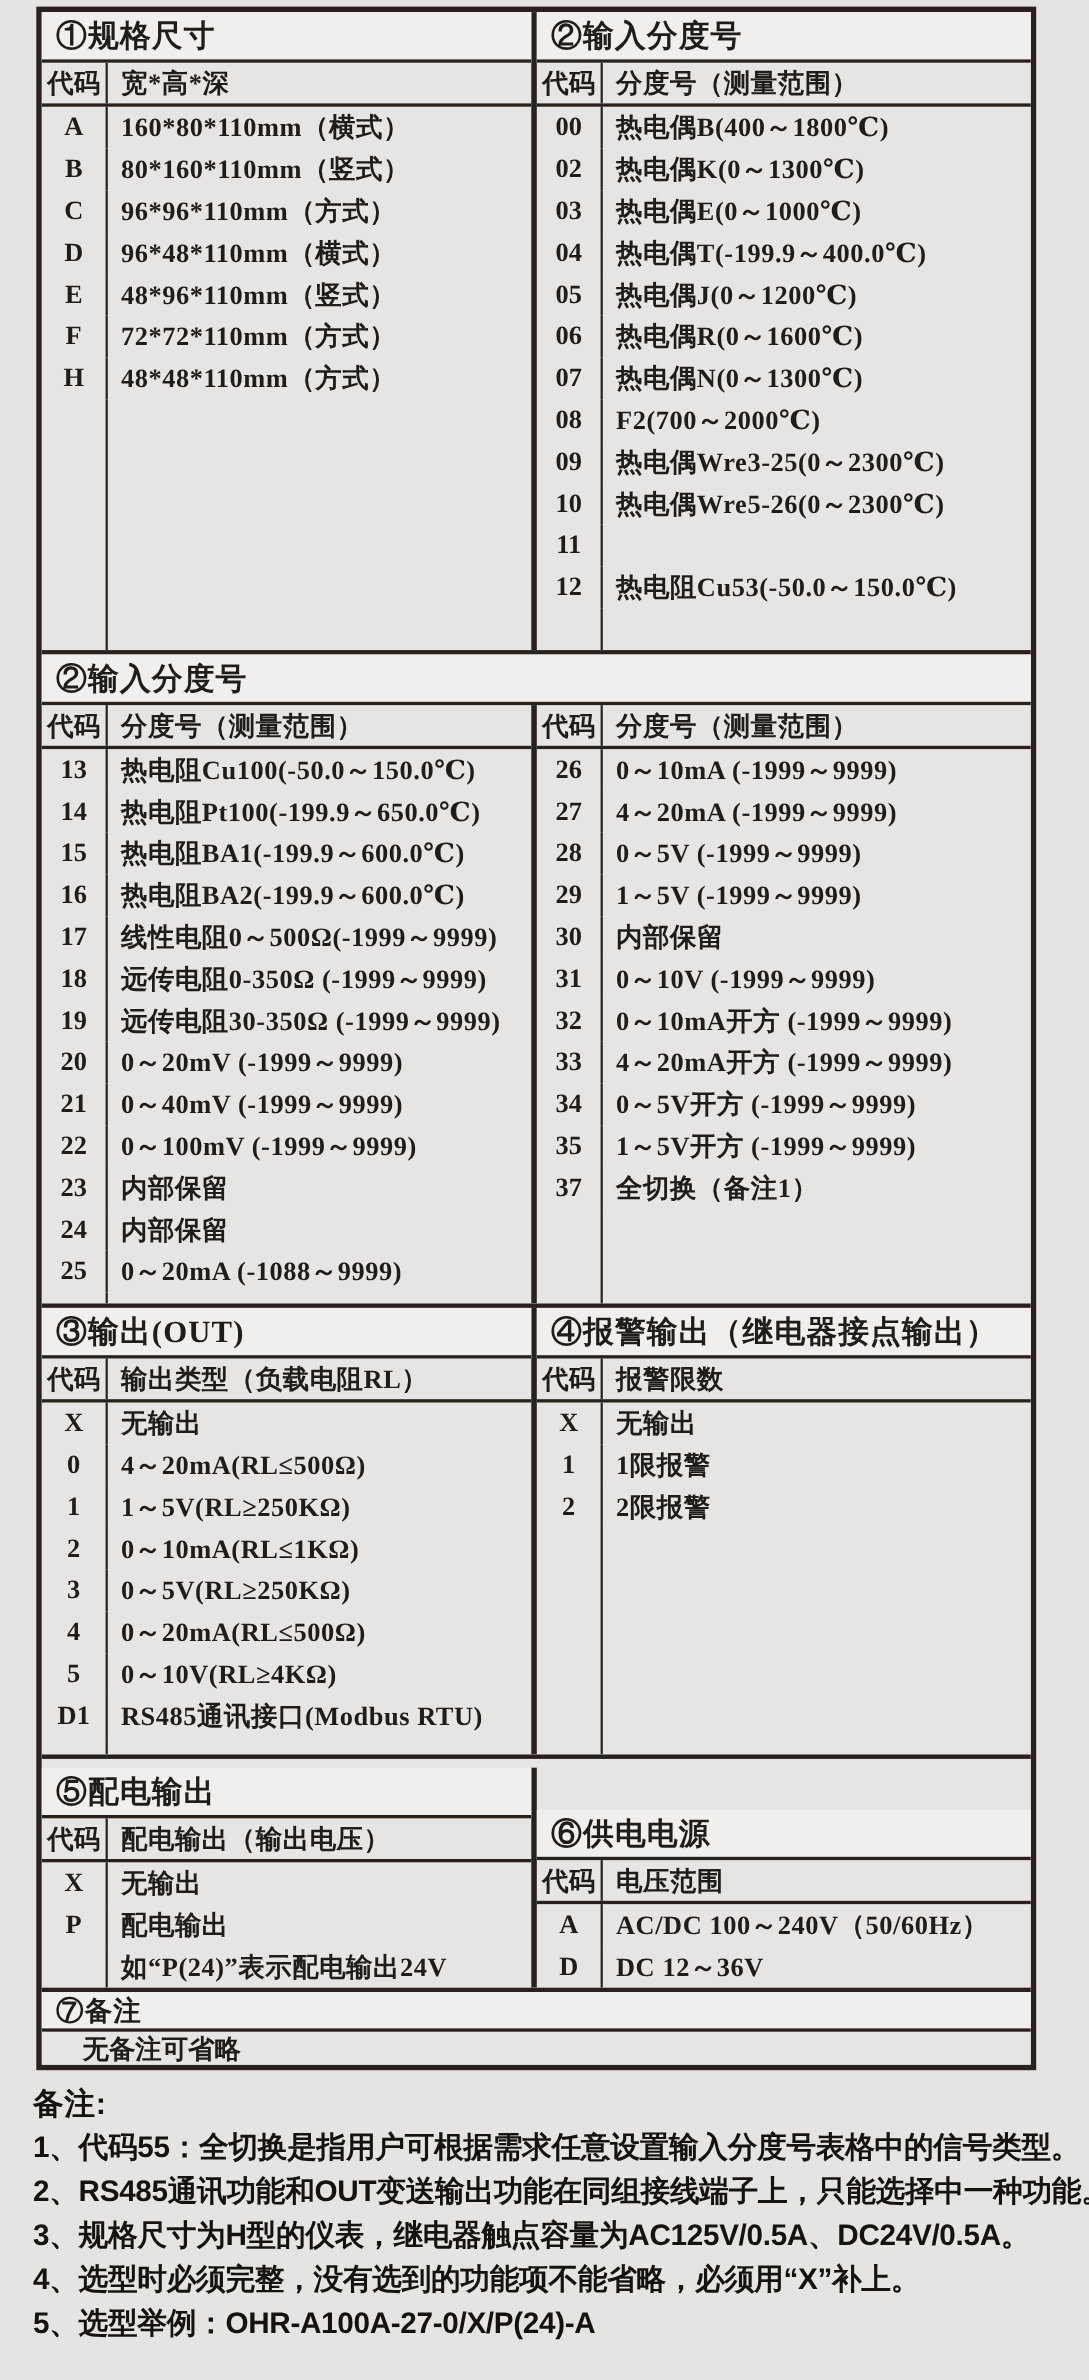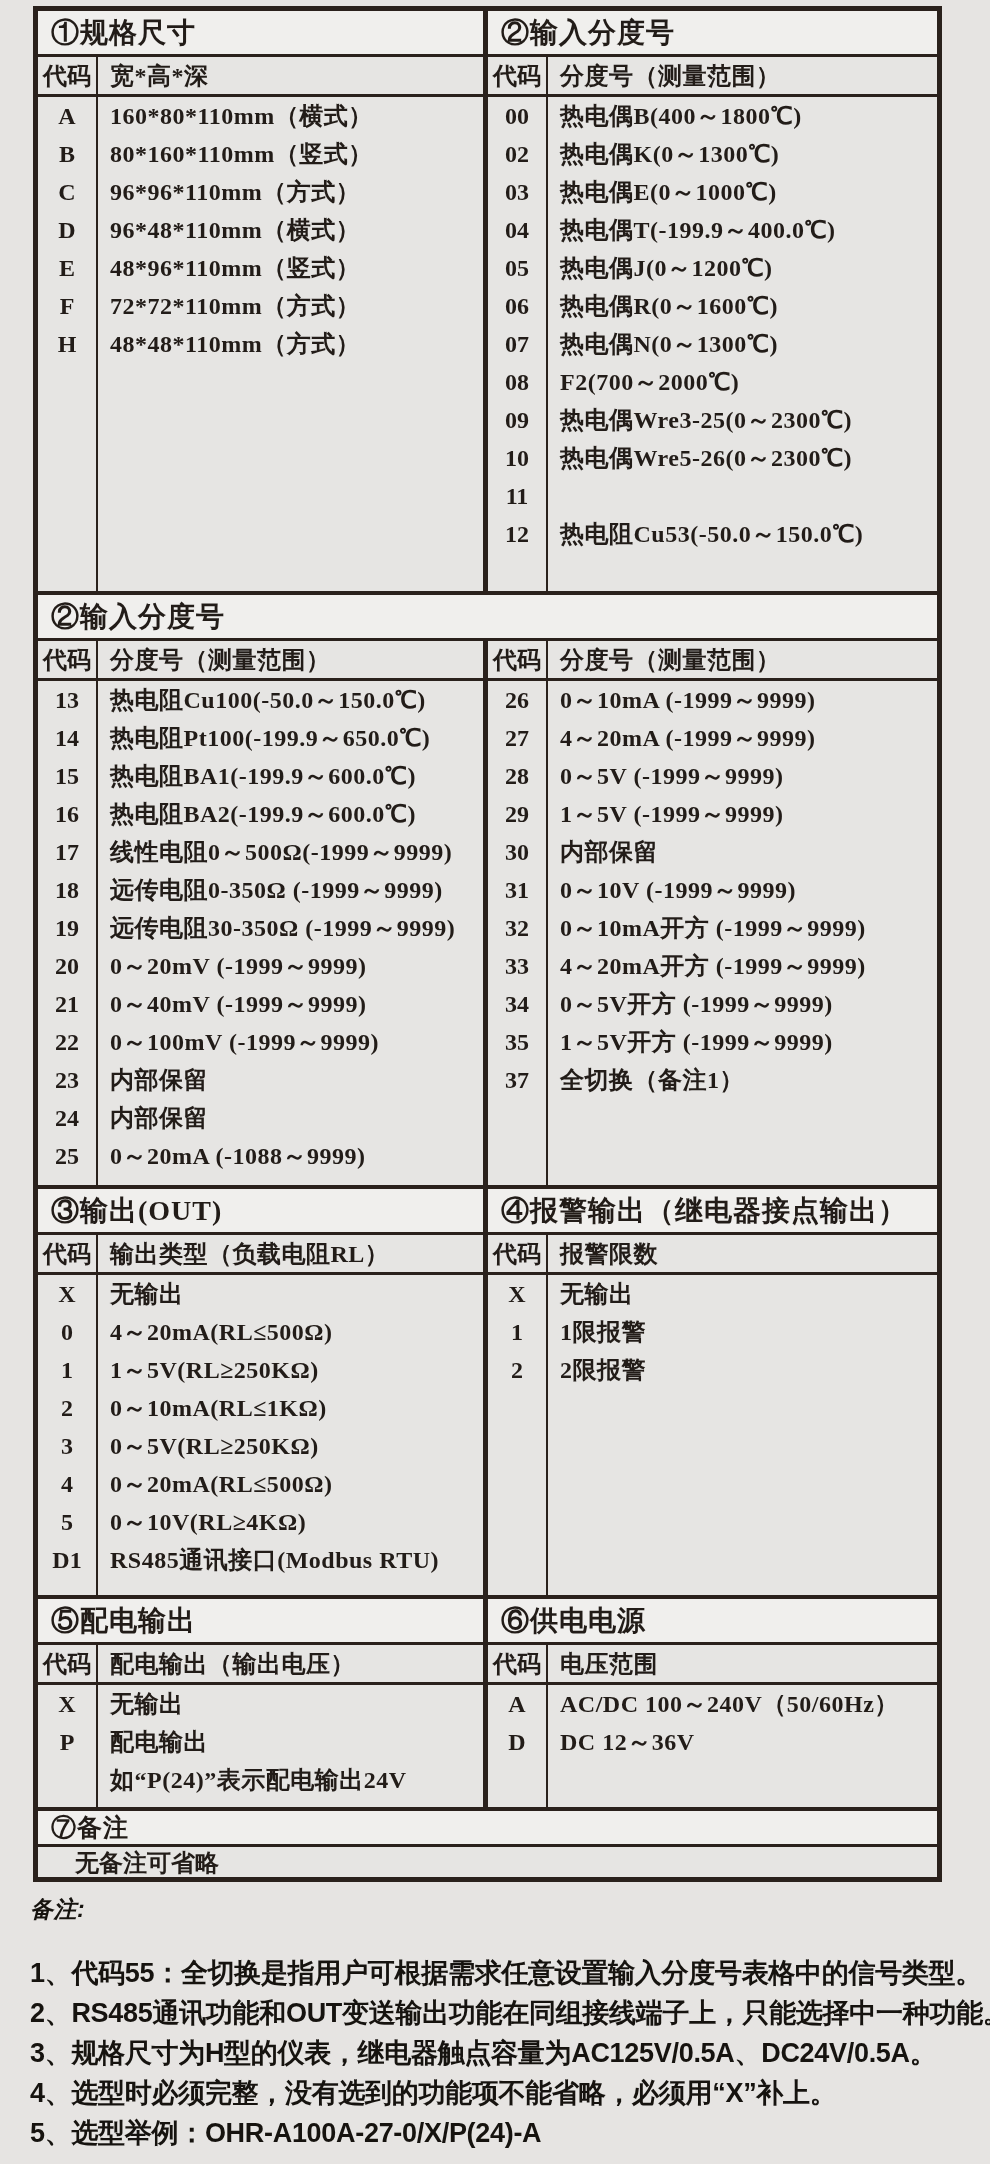--- a/index.html
+++ b/index.html
@@ -14,25 +14,25 @@
   .page{position:relative;width:990px;height:2164px;background:var(--page);overflow:hidden;}
 
   .tbl{
     position:absolute;left:33px;top:6px;width:909px;
     border:5px solid var(--bd);
     background:var(--body);
     display:flex;flex-direction:column;
     font-family:"Liberation Serif","DejaVu Serif",serif;
     color:var(--txt);
   }
-  .section{display:flex;border-top:4px solid var(--bd);background:var(--body);min-height:0;font-family:Liberation Serif, serif;}
+  .section{display:flex;border-top:4px solid var(--bd);background:var(--body);min-height:0;}
   #sec1{flex:0 0 580px;border-top:none;}
   #sec2b{flex:0 0 594px;flex-direction:column;}
   #sec3{flex:0 0 410px;}
-  #sec5{flex:0 0 212px;}
+  #sec5{flex:0 0 212px;align-items:flex-end;}
   #sec7{flex:0 0 70px;flex-direction:column;}
 
   .pair{display:flex;flex:1;min-height:0;}
   .half{flex:0 0 450px;width:450px;border-right:5px solid var(--bd);display:flex;flex-direction:column;min-height:0;}
   .rhalf{flex:1 1 auto;width:auto;border-right:none;}
 
   .band{
     flex:0 0 46px;background:var(--band);
     border-bottom:3px solid var(--bd);
     display:flex;align-items:center;padding-left:13px;
@@ -48,21 +48,21 @@
   .rows{display:flex;flex-direction:column;}
   .filler{flex:1 1 auto;}
 
   .s7-body{flex:1;display:flex;align-items:center;padding-left:14px;font-size:24px;font-weight:600;margin-left:23px;}
 
   .notes{
     position:absolute;left:30px;top:1894px;width:956px;
     font-family:"Liberation Sans","DejaVu Sans",sans-serif;
     font-weight:700;color:#16130f;
   }
-  .notes-title{font-size:23px;margin-bottom:28px;letter-spacing:.5px;font-style:italic;}
+  .notes-title{font-size:28px;margin-bottom:0;letter-spacing:.5px;}
   .note-item{font-size:27px;line-height:40px;letter-spacing:-.3px;white-space:nowrap;}
 </style>
 </head>
 <body>
 
 <div class="page">
   <div class="tbl">
 
     <div class="section pair" id="sec1">
       <div class="half">

